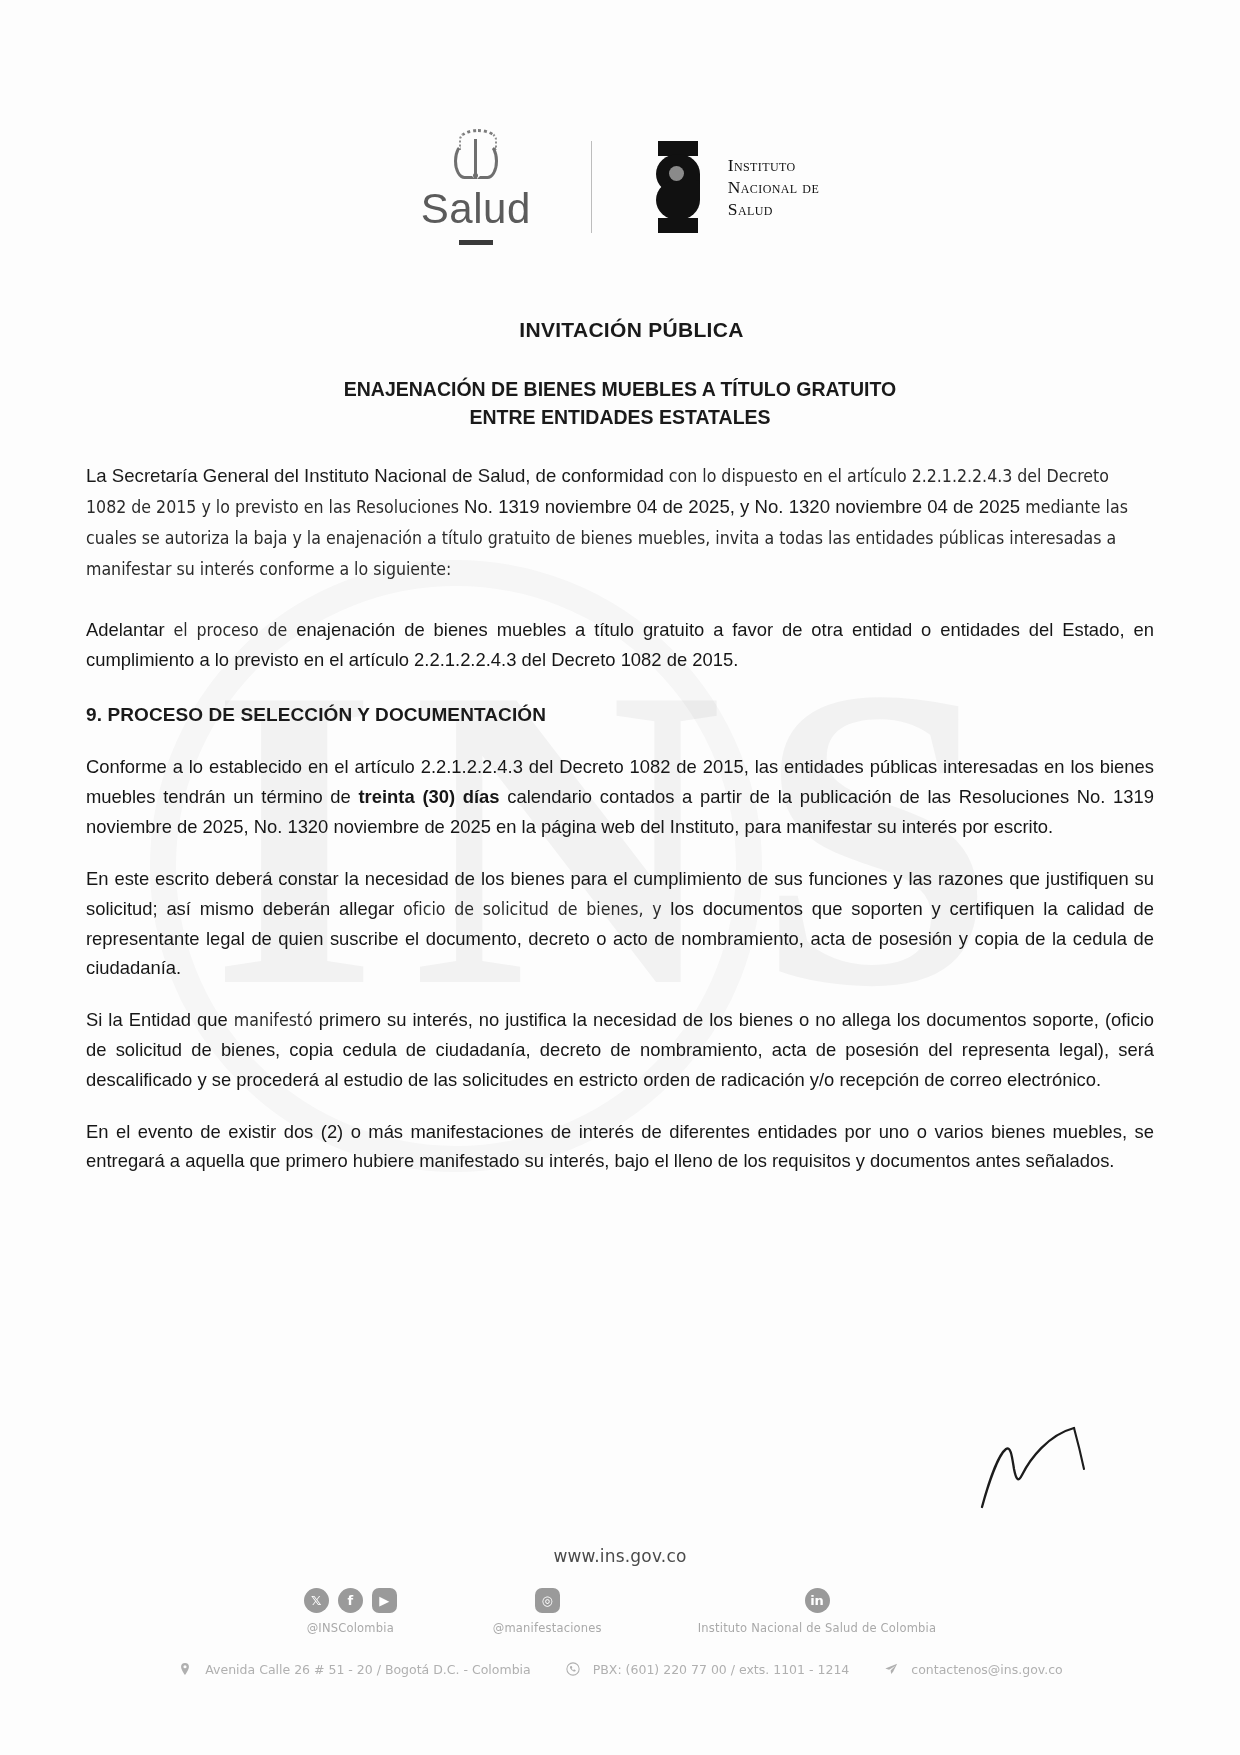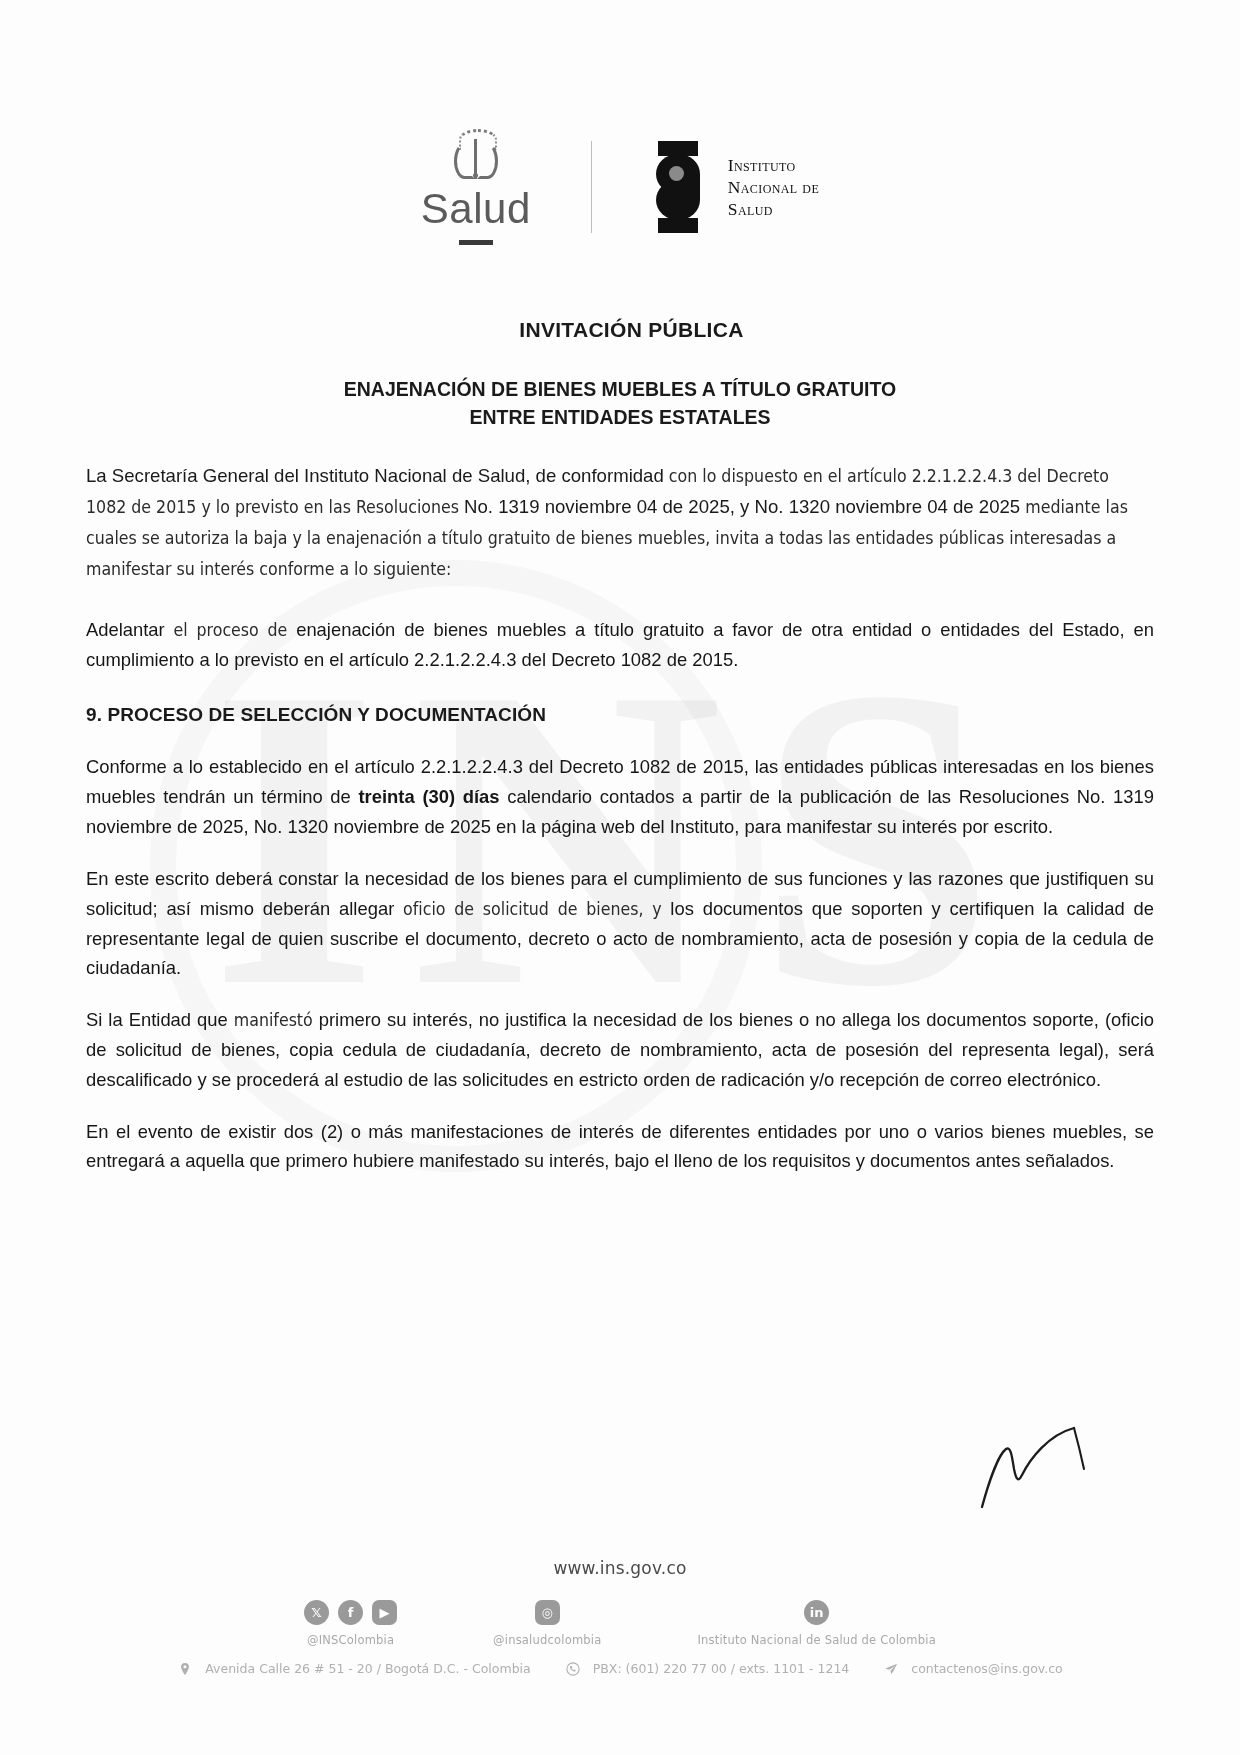--- a/index.html
+++ b/index.html
@@ -311,22 +311,23 @@
     justify-content: center;
     align-items: center;
     gap: 34px;
     margin-top: 14px;
     color: #b0b0b0;
     font-size: 12.5px;
     font-family: "DejaVu Sans", sans-serif;
   }
   .contact-item {
     display: flex;
-    align-items: flex-start;
+    align-items: center;
     gap: 12px;
+    margin-top: 12px;
   }
   .c-ico {
     width: 16px; height: 16px;
     display: inline-flex;
     align-items: center;
     justify-content: center;
     color: #b0b0b0;
     font-size: 13px;
   }
   .c-ico svg { display: block; }
@@ -415,21 +416,21 @@
           <span class="circ">f</span>
           <span class="circ rounded-sq">▶</span>
         </div>
         <div class="handle">@INSColombia</div>
       </div>
 
       <div class="social-group">
         <div class="icon-line">
           <span class="circ rounded-sq">◎</span>
         </div>
-        <div class="handle">@insaludcolombia</div>
+        <div class="handle">@manifestaciones</div>
       </div>
 
       <div class="social-group">
         <div class="icon-line">
           <span class="circ">in</span>
         </div>
         <div class="handle">Instituto Nacional de Salud de Colombia</div>
       </div>
 
     </div>

